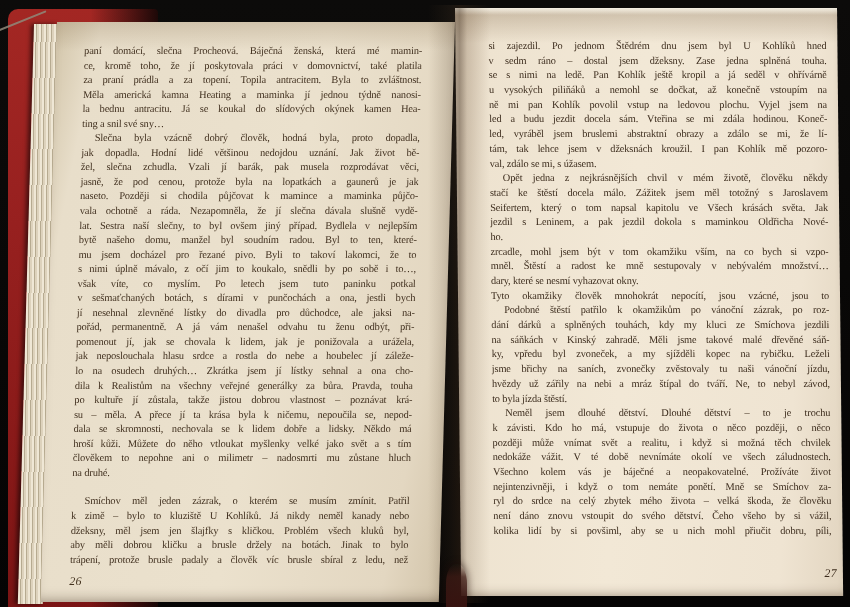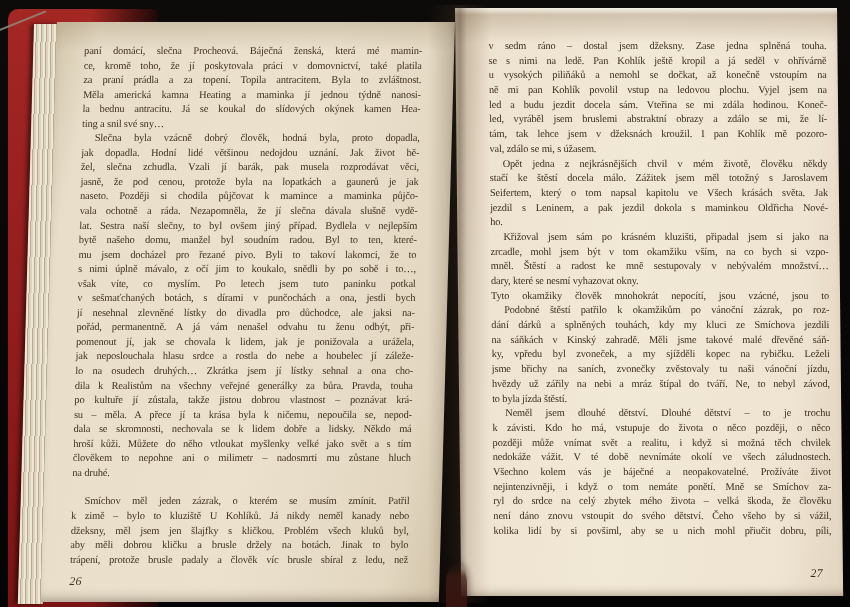--- a/index.html
+++ b/index.html
@@ -116,21 +116,21 @@
   .line.last { text-align-last: left; }
   .paragraph.gap-before { margin-top: 14px; }
   .page-number {
     position: absolute;
     font-style: italic;
     font-size: 11.8px;
     color: #44331f;
     letter-spacing: 0.3px;
   }
   .page-left .page-number  { left: 28px; top: 552px; }
-  .page-right .page-number { left: 24px; top: 558px; width: 338px; text-align: right; color: #3c2c1d; }
+  .page-right .page-number { left: 38px; top: 558px; width: 338px; text-align: right; color: #3c2c1d; }
 </style>
 </head>
 <body>
 
 <div id="photo">
   <div class="cover"></div>
   <div class="cover-edge-line"></div>
   <div class="page-stack"></div>
 
   <div class="page page-left">
@@ -176,38 +176,38 @@
           <div class="line">aby měli dobrou kličku a brusle držely na botách. Jinak to bylo</div>
           <div class="line">trápení, protože brusle padaly a člověk víc brusle sbíral z ledu, než</div>
         </div>
       </div>
     <div class="page-number">26</div>
   </div>
 
   <div class="page page-right">
     <div class="text-block">
         <div class="paragraph">
+          <div class="line">si zajezdil. Po jednom Štědrém dnu jsem byl U Kohlíků hned</div>
           <div class="line">v sedm ráno – dostal jsem džeksny. Zase jedna splněná touha.</div>
           <div class="line">se s nimi na ledě. Pan Kohlík ještě kropil a já seděl v ohřívárně</div>
           <div class="line">u vysokých piliňáků a nemohl se dočkat, až konečně vstoupím na</div>
           <div class="line">ně mi pan Kohlík povolil vstup na ledovou plochu. Vyjel jsem na</div>
           <div class="line">led a budu jezdit docela sám. Vteřina se mi zdála hodinou. Koneč-</div>
           <div class="line">led, vyráběl jsem bruslemi abstraktní obrazy a zdálo se mi, že lí-</div>
           <div class="line">tám, tak lehce jsem v džeksnách kroužil. I pan Kohlík mě pozoro-</div>
           <div class="line last">val, zdálo se mi, s úžasem.</div>
         </div>
         <div class="paragraph">
           <div class="line indent">Opět jedna z nejkrásnějších chvil v mém životě, člověku někdy</div>
           <div class="line">stačí ke štěstí docela málo. Zážitek jsem měl totožný s Jaroslavem</div>
           <div class="line">Seifertem, který o tom napsal kapitolu ve Všech krásách světa. Jak</div>
           <div class="line">jezdil s Leninem, a pak jezdil dokola s maminkou Oldřicha Nové-</div>
           <div class="line last">ho.</div>
         </div>
         <div class="paragraph">
-          <div class="line indent">Křižoval jsem sám po krásném kluzišti, připadal jsem si jako na</div>
           <div class="line">zrcadle, mohl jsem být v tom okamžiku vším, na co bych si vzpo-</div>
           <div class="line">mněl. Štěstí a radost ke mně sestupovaly v nebývalém množství…</div>
           <div class="line last">dary, které se nesmí vyhazovat okny.</div>
           <div class="line">Tyto okamžiky člověk mnohokrát nepocítí, jsou vzácné, jsou to</div>
         </div>
         <div class="paragraph">
           <div class="line indent">Podobné štěstí patřilo k okamžikům po vánoční zázrak, po roz-</div>
           <div class="line">dání dárků a splněných touhách, kdy my kluci ze Smíchova jezdili</div>
           <div class="line">na sáňkách v Kinský zahradě. Měli jsme takové malé dřevěné sáň-</div>
           <div class="line">ky, vpředu byl zvoneček, a my sjížděli kopec na rybičku. Leželi</div>

